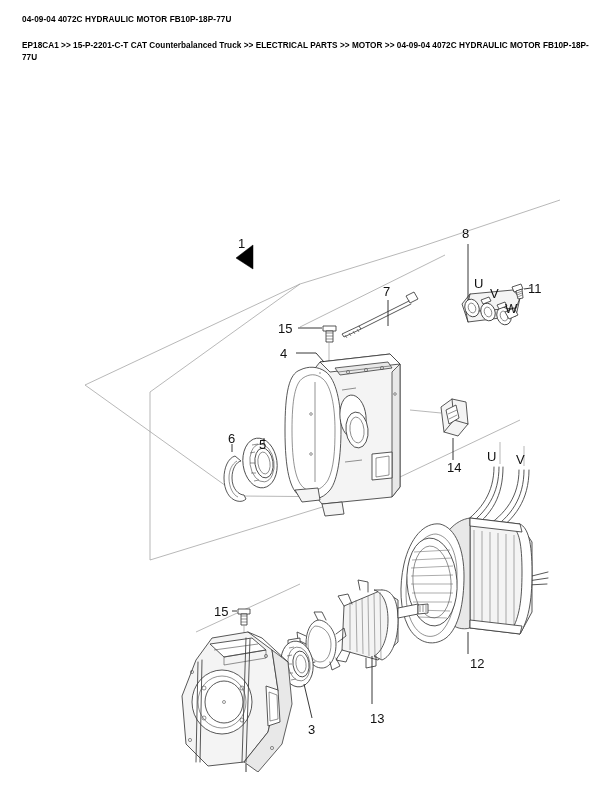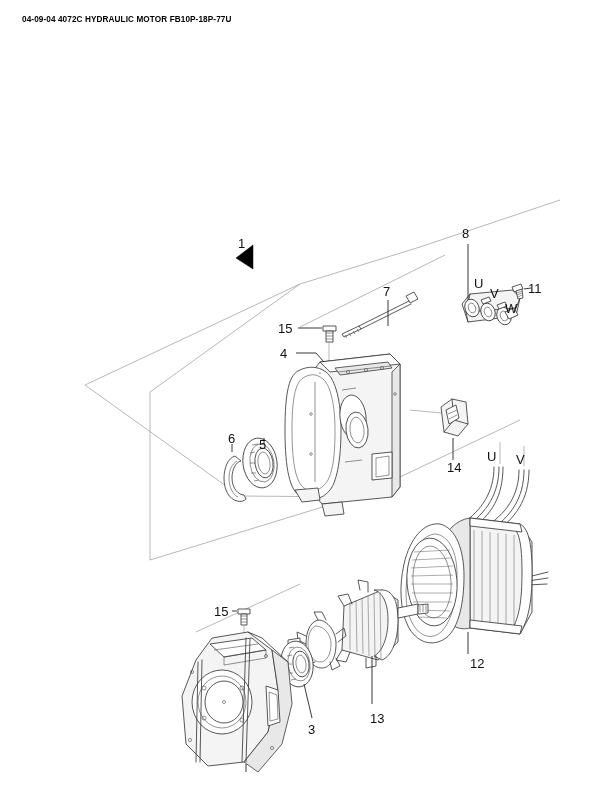--- a/index.html
+++ b/index.html
@@ -54,20 +54,21 @@
     font-size: 13px;
     fill: #111111;
   }
 </style>
 </head>
 <body>
 
 <div class="page">
 
   <div class="hdr-title">04-09-04 4072C HYDRAULIC MOTOR FB10P-18P-77U</div>
+  <div class="hdr-crumb">EP18CA1 &gt;&gt; 15-P-2201-C-T CAT Counterbalanced Truck &gt;&gt; ELECTRICAL PARTS &gt;&gt; MOTOR &gt;&gt; 04-09-04 4072C HYDRAULIC MOTOR FB10P-18P-77U</div>
 
   <div class="diagram">
     <svg width="612" height="700" viewBox="0 0 612 700" xmlns="http://www.w3.org/2000/svg">
 
       <defs>
         <style>
           .ln { fill:none; stroke:#3a3a3a; stroke-width:0.85; stroke-linejoin:round; stroke-linecap:round; }
           .lnt { fill:none; stroke:#4a4a4a; stroke-width:0.6; }
           .gd { fill:none; stroke:#999999; stroke-width:0.7; }
           .ld { fill:none; stroke:#222222; stroke-width:0.9; }

